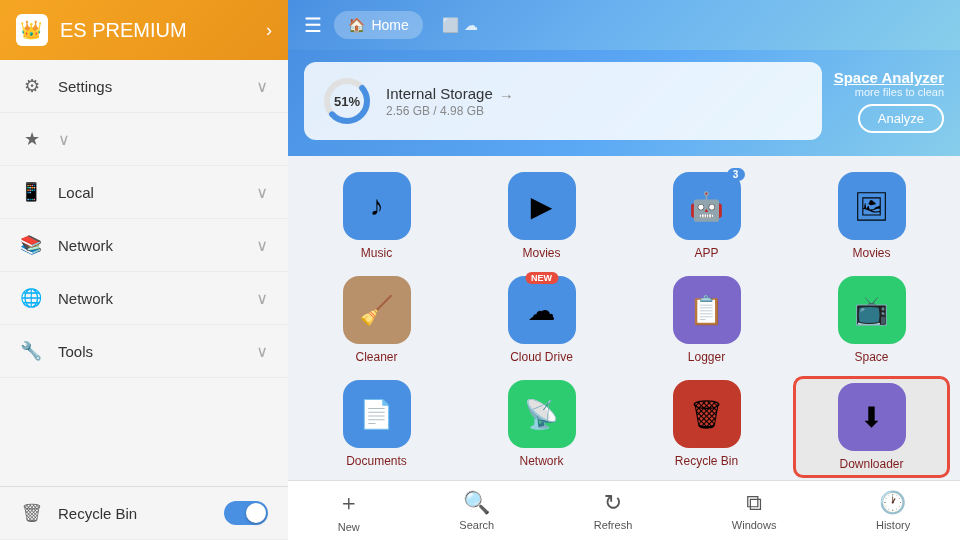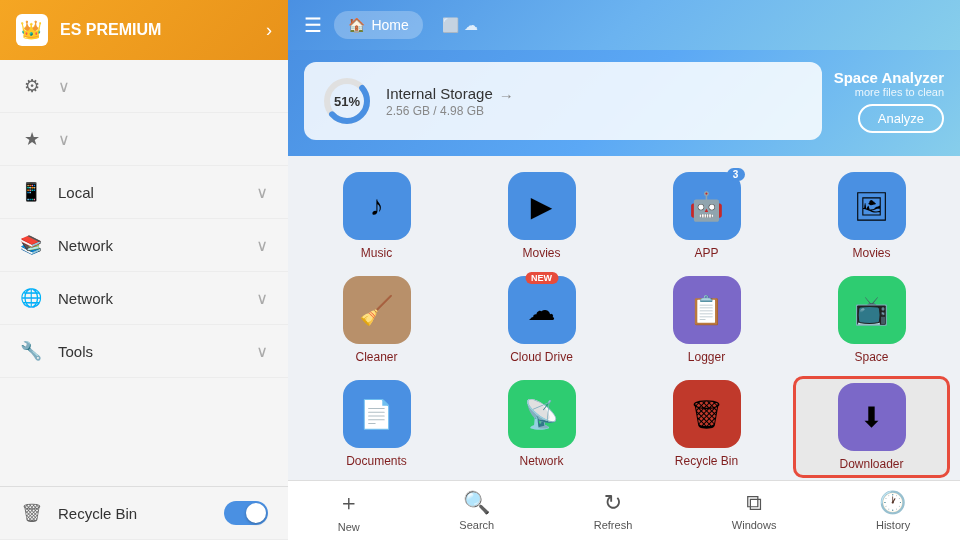--- a/index.html
+++ b/index.html
@@ -29,22 +29,22 @@
       height: 32px;
       background: white;
       border-radius: 6px;
       display: flex; align-items: center; justify-content: center;
       color: #f5a623;
       font-size: 18px;
     }
 
     .sidebar-header-title {
       color: white;
-      font-size: 16px;
-      font-weight: bold;
+      font-size: 20px;
+      font-weight: normal;
       flex: 1;
     }
 
     .sidebar-header-arrow {
       color: white;
       font-size: 18px;
     }
 
     .sidebar-item {
       display: flex;
@@ -180,21 +180,21 @@
     }
 
     .storage-info { flex: 1; }
     .storage-title { font-size: 15px; color: #333; font-weight: 500; display: flex; align-items: center; gap: 6px; text-align: right; }
     .storage-sub { font-size: 12px; color: #888; margin-top: 2px; }
 
     .space-analyzer {
       text-align: right;
       padding: 4px 0;
     }
-    .space-analyzer-title { font-size: 15px; color: white; font-weight: 600; }
+    .space-analyzer-title { font-size: 15px; color: white; font-weight: 600; text-decoration: underline; }
     .space-analyzer-sub { font-size: 11px; color: rgba(255,255,255,0.85); margin-bottom: 6px; }
     .analyze-btn {
       background: transparent;
       border: 2px solid white;
       border-radius: 20px;
       color: white;
       padding: 5px 18px;
       font-size: 13px;
       cursor: pointer;
     }
@@ -325,20 +325,21 @@
 
   <div class="sidebar-header">
     <div class="crown-icon">👑</div>
     <span class="sidebar-header-title">ES PREMIUM</span>
     <span class="sidebar-header-arrow">›</span>
   </div>
 
   <div id="sidebar-items-container">
       <div class="sidebar-item">
     <div class="sidebar-item-icon">⚙</div>
+    <span class="sidebar-item-label">Settings</span>
     <span class="sidebar-item-arrow">∨</span>
   </div>
       <div class="sidebar-item">
     <div class="sidebar-item-icon">★</div>
     <span class="sidebar-item-arrow">∨</span>
   </div>
       <div class="sidebar-item">
     <div class="sidebar-item-icon">📱</div>
     <span class="sidebar-item-label">Local</span>
     <span class="sidebar-item-arrow">∨</span>

